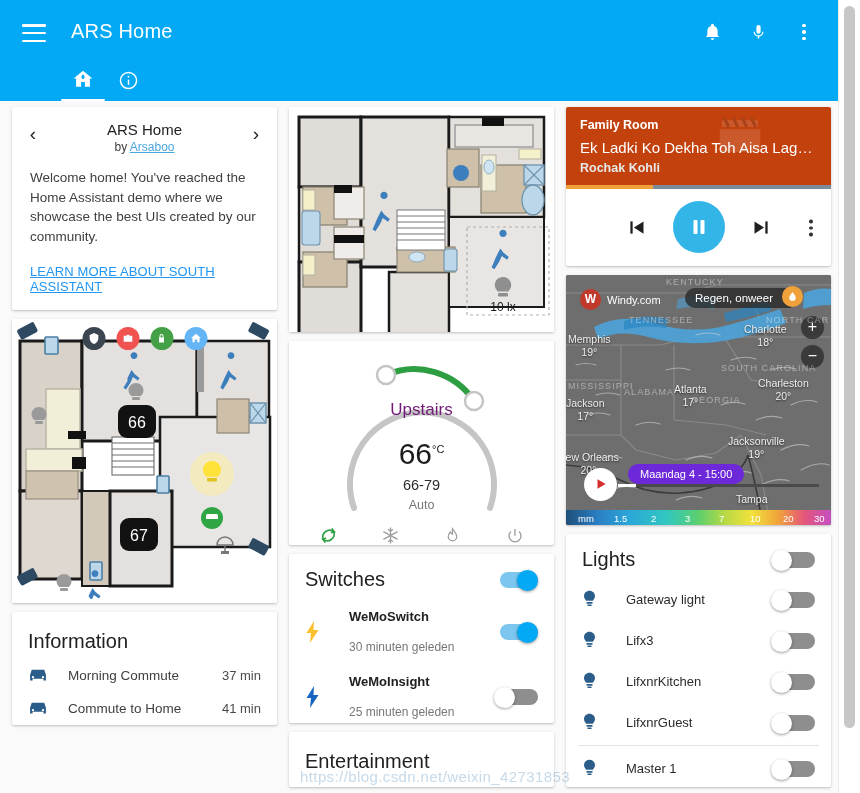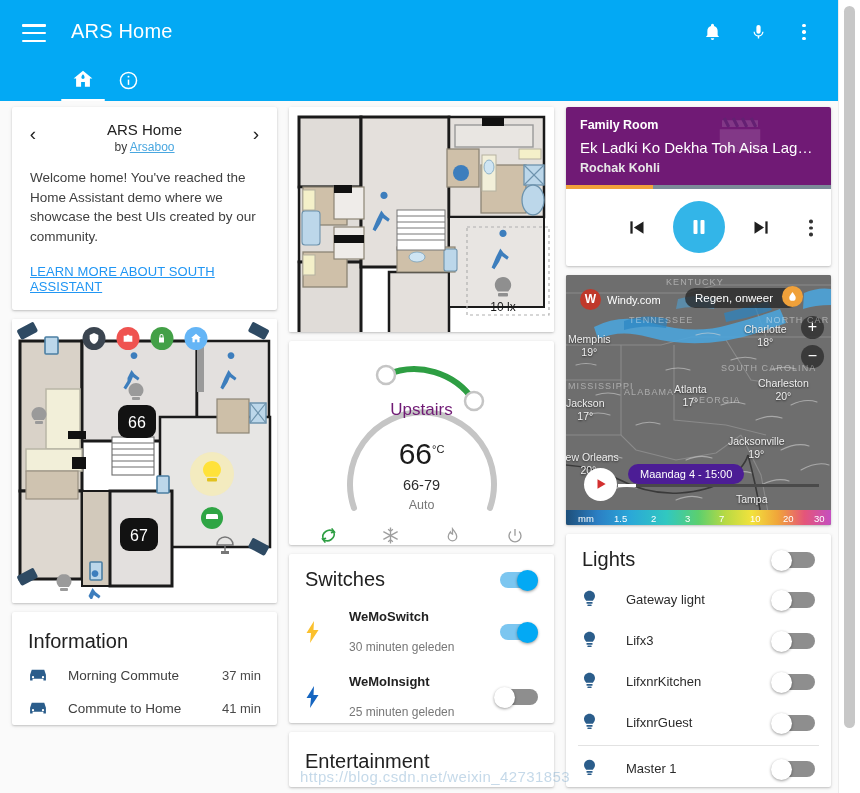--- a/index.html
+++ b/index.html
@@ -121,21 +121,21 @@
 
   .lrow { display: flex; align-items: center; padding: 10px 16px; gap: 0; }
   .lrow .ricon { width: 44px; display: flex; align-items: center; color: #2b5d8b; }
   .lrow .lmain { flex: 1; }
   .lrow .lname { font-size: 13px; color: #212121; font-weight: bold; }
   .lrow .lsub { font-size: 12px; color: #777; margin-top: 16px; }
   .lrow .lplain { font-size: 13px; color: #2b2b2b; }
   .divider { height: 1px; background: #e2e2e2; margin: 2px 12px; }
 
   
-  .mp-head { background: #701a75; padding: 11px 14px 10px; position: relative; overflow: hidden; }
+  .mp-head { background: #c2410c; padding: 11px 14px 10px; position: relative; overflow: hidden; }
   .mp-bg-glyph { position: absolute; right: 60px; top: 2px; opacity: .13; }
   .mp-room { color: #fff; font-size: 12.5px; font-weight: bold; position: relative; }
   .mp-track { color: #fff; font-size: 15px; margin-top: 7px; position: relative; white-space: nowrap; overflow: hidden; text-overflow: ellipsis; }
   .mp-artist { color: #e8e8e8; font-size: 12.5px; font-weight: bold; margin-top: 5px; position: relative; }
   .mp-progress { height: 4px; background: #7b8b99; position: relative; }
   .mp-progress .fill { position: absolute; left: 0; top: 0; bottom: 0; background: #f0a13a; }
   .mp-controls { display: flex; align-items: center; justify-content: center; gap: 26px; padding: 12px 0 14px; position: relative; }
   .mp-btn { cursor: pointer; display: flex; align-items: center; justify-content: center; }
   .mp-play { width: 52px; height: 52px; border-radius: 50%; background: #33b5e8; display: flex; align-items: center; justify-content: center; cursor: pointer; }
   .mp-more { position: absolute; right: 18px; top: 50%; transform: translateY(-50%); cursor: pointer; }
@@ -147,21 +147,21 @@
   .windy-badge { width: 21px; height: 21px; border-radius: 50%; background: #c0392b; display: flex; align-items: center; justify-content: center; color: #fff; font-size: 12px; font-weight: bold; }
   .windy-name { color: #fff; font-size: 17px; font-weight: bold; }
   .windy-name span { font-size: 11px; font-weight: normal; }
   .windy-pill { position: absolute; right: 32px; top: 13px; background: rgba(40,40,40,.78); color: #fff; font-size: 11.5px; padding: 4px 26px 4px 10px; border-radius: 12px; }
   .windy-drop { position: absolute; right: 28px; top: 11px; width: 21px; height: 21px; border-radius: 50%; background: #f0a13a; display: flex; align-items: center; justify-content: center; }
   .zoombtn { position: absolute; right: 7px; width: 23px; height: 23px; border-radius: 50%; background: rgba(45,45,45,.8); color: #fff; display: flex; align-items: center; justify-content: center; font-size: 16px; cursor: pointer; }
   .zoombtn.plus { top: 41px; }
   .zoombtn.minus { top: 70px; }
   .city { position: absolute; color: #efefef; font-size: 10.5px; text-align: center; text-shadow: 0 1px 2px rgba(0,0,0,.6); line-height: 1.25; }
   .state { position: absolute; color: rgba(255,255,255,.42); font-size: 9px; letter-spacing: 1.1px; }
-  .timepill { position: absolute; left: 62px; bottom: 44px; background: #4c1d95; color: #fff; font-size: 11px; padding: 4px 12px; border-radius: 12px; white-space: nowrap; }
+  .timepill { position: absolute; left: 62px; bottom: 44px; background: #6d28d9; color: #fff; font-size: 11px; padding: 4px 12px; border-radius: 12px; white-space: nowrap; }
   .playbtn { position: absolute; left: 18px; bottom: 27px; width: 33px; height: 33px; border-radius: 50%; background: #fff; display: flex; align-items: center; justify-content: center; cursor: pointer; }
   .timeline { position: absolute; left: 52px; right: 12px; bottom: 41px; height: 3px; background: #4a4a4a; }
   .timeline .tl-fill { position: absolute; left: 0; top: 0; bottom: 0; width: 9%; background: #fff; }
   .legend { position: absolute; left: 0; right: 0; bottom: 0; height: 18px; display: flex; align-items: center; }
   .legend .grad { position: absolute; inset: 0; background: linear-gradient(to right,
       #1e4f7a 0%, #2b7fc4 12%, #2aa7d8 24%, #31c8c0 38%, #5ccf6e 50%,
       #b7d944 60%, #f2e23c 70%, #f0a43a 80%, #e4557a 90%, #c44fc0 100%); }
   .legend .lb { position: absolute; color: #fff; font-size: 9.5px; top: 3px; }
 
   

